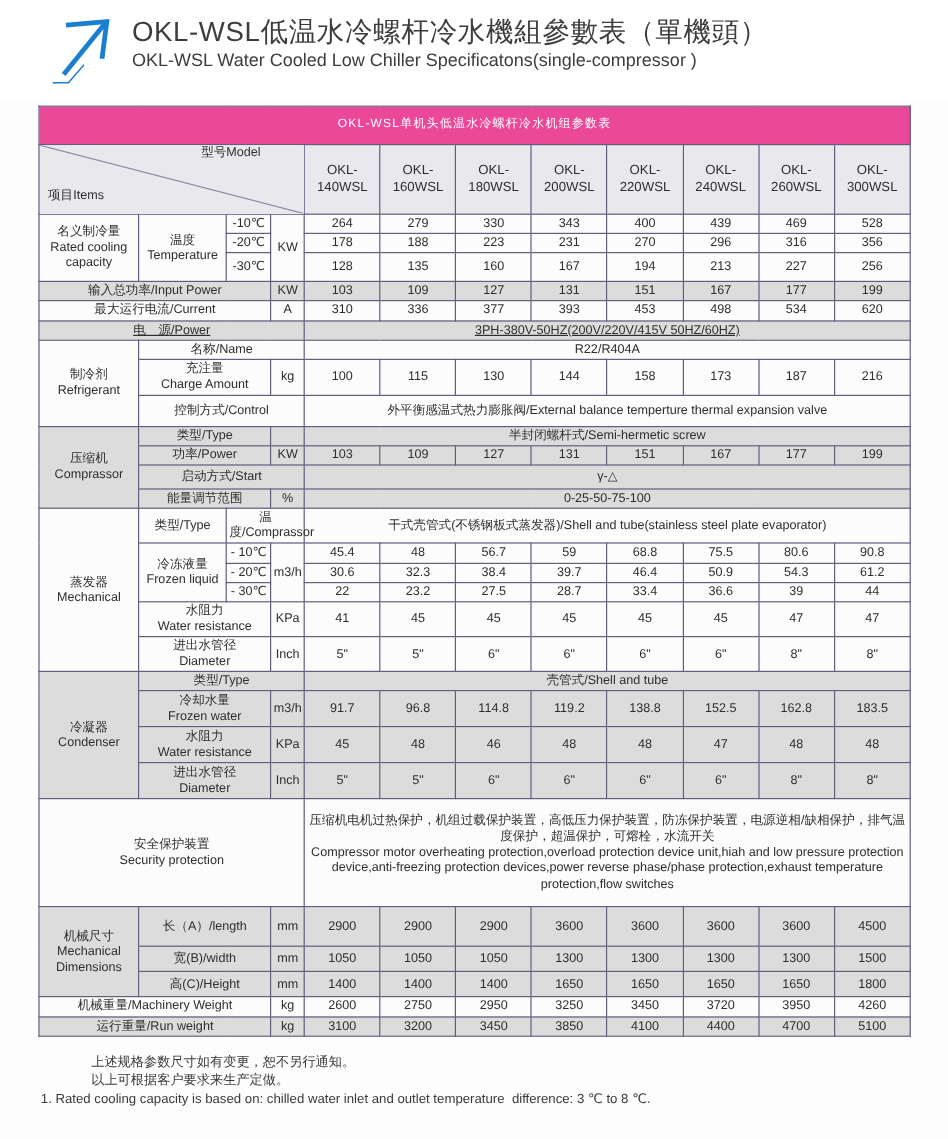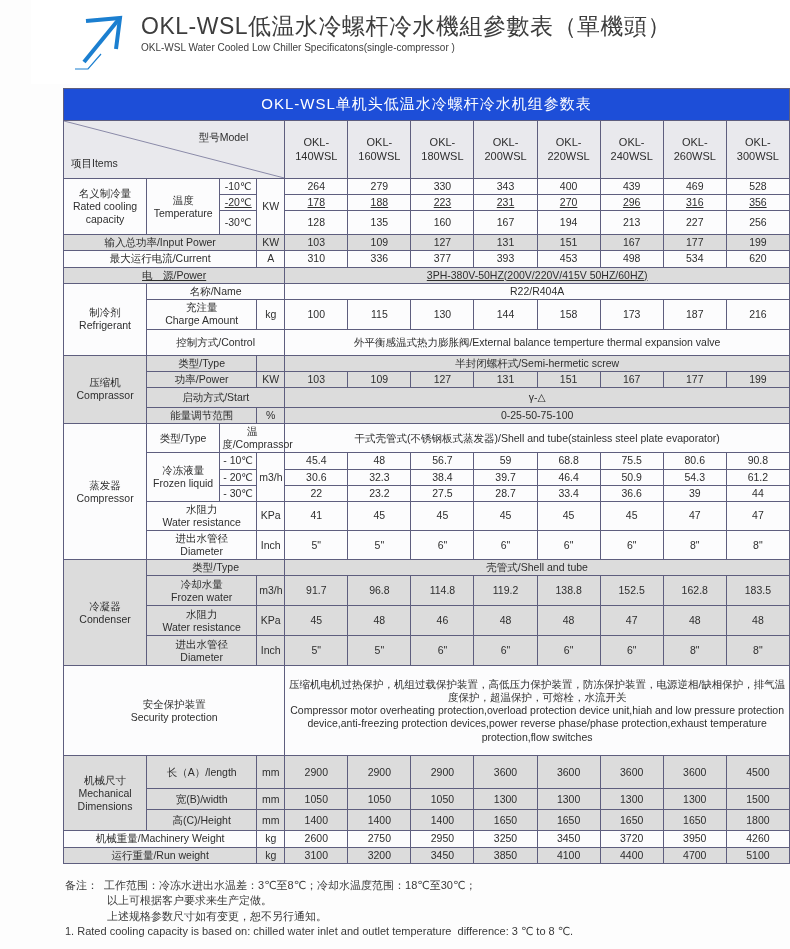--- a/index.html
+++ b/index.html
@@ -1,35 +1,35 @@
 <!DOCTYPE html>
 <html><head>
 <meta charset="utf-8">
 <style>
   * { margin:0; padding:0; box-sizing:border-box; }
   html,body { width:790px; background:#ffffff; font-family:"Liberation Sans","DejaVu Sans",sans-serif; color:#333; }
-  .page { width:790px; height:949px; background:#fdfdfd; position:relative; overflow:hidden;padding-left:31px; }
+  .page { width:790px; height:949px; background:#fdfdfd; position:relative; overflow:hidden; }
 
   
   .doc-header { display:flex; align-items:flex-start; padding:10px 0 0 40px; height:84px; background:#ffffff; }
   .logo { width:62px; height:62px; margin-right:8px; flex:0 0 auto; }
   .titles { padding-top:2px; }
   .title-zh { font-size:23px; letter-spacing:0.5px; color:#3d3d3d; font-weight:500; line-height:1.25; }
-  .title-en { font-size:10px; color:#3d3d3d; line-height:1.3; }
+  .title-en { font-size:15px; color:#3d3d3d; line-height:1.3; }
 
   
   .table-wrap { margin:4px 0 0 32px; width:727px; }
   table.spec { border-collapse:collapse; table-layout:fixed; width:727px; font-size:10.5px; color:#2e2e2e; }
   table.spec td, table.spec th { border:1px solid #5e5e7e; text-align:center; vertical-align:middle; padding:1px 2px; white-space:pre-line; line-height:1.25; font-weight:normal; }
-  .tbl-title td { background:#1d4ed8; color:#ffffff; font-size:15px; height:32px; letter-spacing:1px; border:1px solid #17a3e6; border-bottom:1px solid #5e5e7e; }
+  .tbl-title td { background:#ec4899; color:#ffffff; font-size:10px; height:32px; letter-spacing:1px; border:1px solid #17a3e6; border-bottom:1px solid #5e5e7e; }
   .head-row th { background:#e9e9ed; height:42px; font-size:11px; color:#2e2e2e; }
   .corner { position:relative; background:#e9e9ed; }
   .corner svg { position:absolute; left:0; top:0; width:100%; height:100%; }
   .corner .c-items { position:absolute; left:7px; bottom:8px; font-size:10.5px;text-align:right; }
-  .corner .c-model { position:absolute; right:36px; top:10px; font-size:10.5px; }
+  .corner .c-model { position:absolute; right:36px; top:0; font-size:10.5px; }
   tr.bg-gray td { background:#dcdcdc; }
   tr.bg-white td { background:#fcfcfd; }
   td.left { text-align:left; padding:3px 5px; line-height:1.3; }
 
   
   .notes { margin:14px 0 0 34px; font-size:11px; color:#3a3a3a; line-height:1.42; }
   .note-line { white-space:pre-wrap; }
   .ind-zh { padding-left:42px; }
 </style>
 </head>
@@ -106,21 +106,21 @@
             <td rowspan="3">KW</td>
             <td>264</td>
             <td>279</td>
             <td>330</td>
             <td>343</td>
             <td>400</td>
             <td>439</td>
             <td>469</td>
             <td>528</td>
           </tr>
-          <tr class="bg-white" style="height: 16px; text-decoration: underline;">
+          <tr class="bg-white" style="height: 16px;">
             <td>-20℃</td>
             <td>178</td>
             <td>188</td>
             <td>223</td>
             <td>231</td>
             <td>270</td>
             <td>296</td>
             <td>316</td>
             <td>356</td>
           </tr>
@@ -209,21 +209,21 @@
             <td colspan="3">启动方式/Start</td>
             <td colspan="8">γ-△</td>
           </tr>
           <tr class="bg-gray" style="height: 16px;">
             <td colspan="2">能量调节范围</td>
             <td>%</td>
             <td colspan="8">0-25-50-75-100</td>
           </tr>
           <tr class="bg-white" style="height: 20px;">
             <td rowspan="6">蒸发器
-Compressor</td>
+Mechanical</td>
             <td>类型/Type</td>
             <td colspan="2">温度/Comprassor</td>
             <td colspan="8">干式壳管式(不锈钢板式蒸发器)/Shell and tube(stainless steel plate evaporator)</td>
           </tr>
           <tr class="bg-white" style="height: 15px;">
             <td rowspan="3">冷冻液量
 Frozen liquid</td>
             <td>- 10℃</td>
             <td rowspan="3">m3/h</td>
             <td>45.4</td>
@@ -395,20 +395,19 @@
             <td>4100</td>
             <td>4400</td>
             <td>4700</td>
             <td>5100</td>
           </tr>
         </tbody>
     </table>
   </div>
 
   <div class="notes">
-    <div class="note-line">备注：  工作范围：冷冻水进出水温差：3℃至8℃；冷却水温度范围：18℃至30℃；</div>
+    <div class="note-line ind-zh">上述规格参数尺寸如有变更，恕不另行通知。</div>
     <div class="note-line ind-zh">以上可根据客户要求来生产定做。</div>
-    <div class="note-line ind-zh">上述规格参数尺寸如有变更，恕不另行通知。</div>
     <div class="note-line">1. Rated cooling capacity is based on: chilled water inlet and outlet temperature  difference: 3 ℃ to 8 ℃.</div>
 
   </div>
 
 </div>
 
 </body></html>

